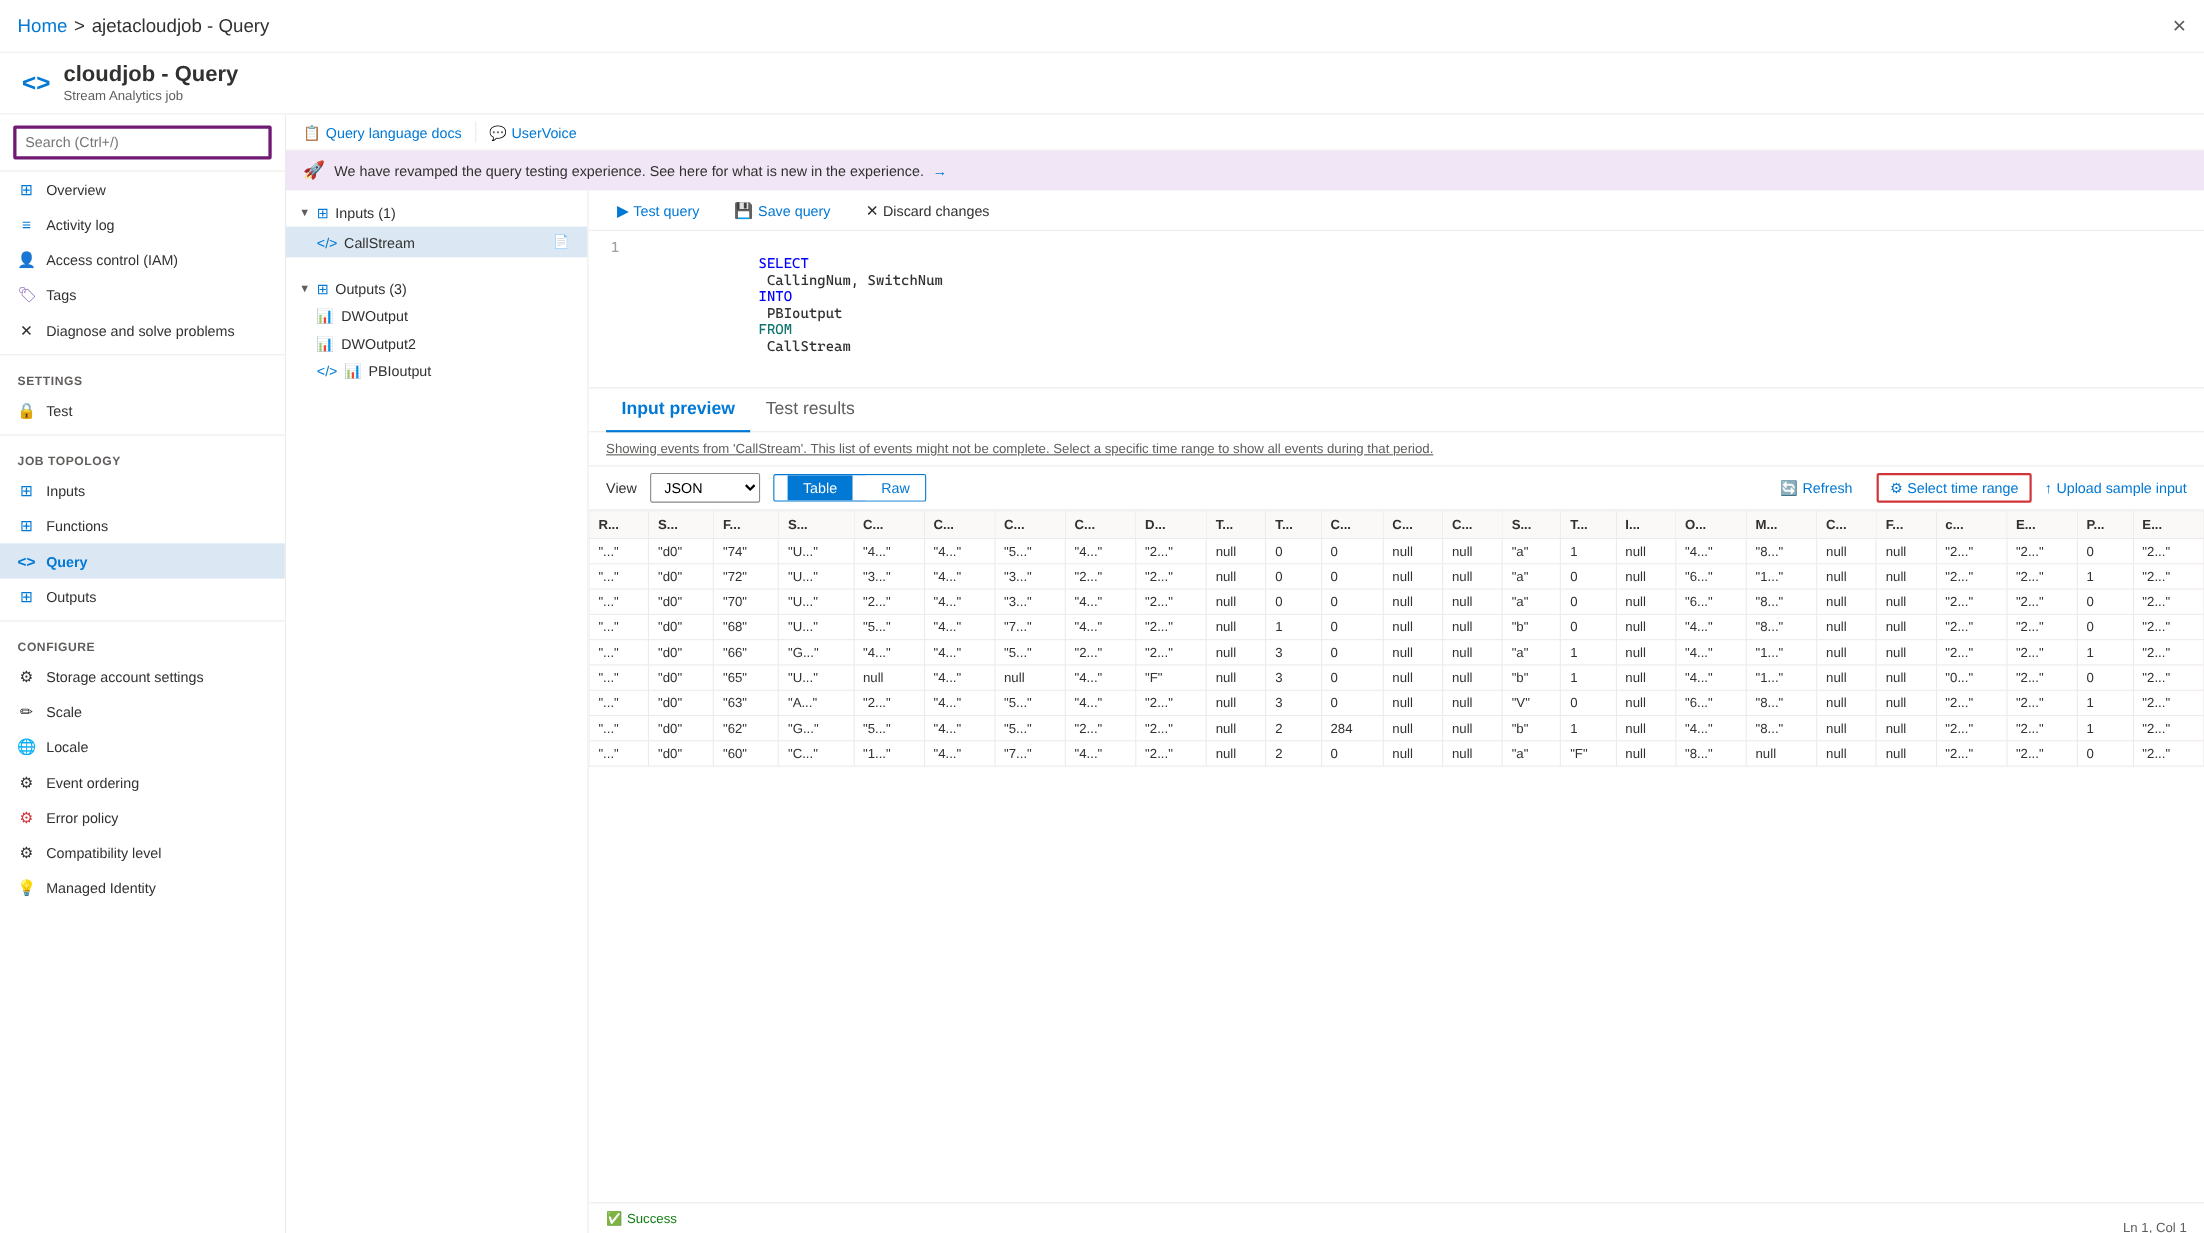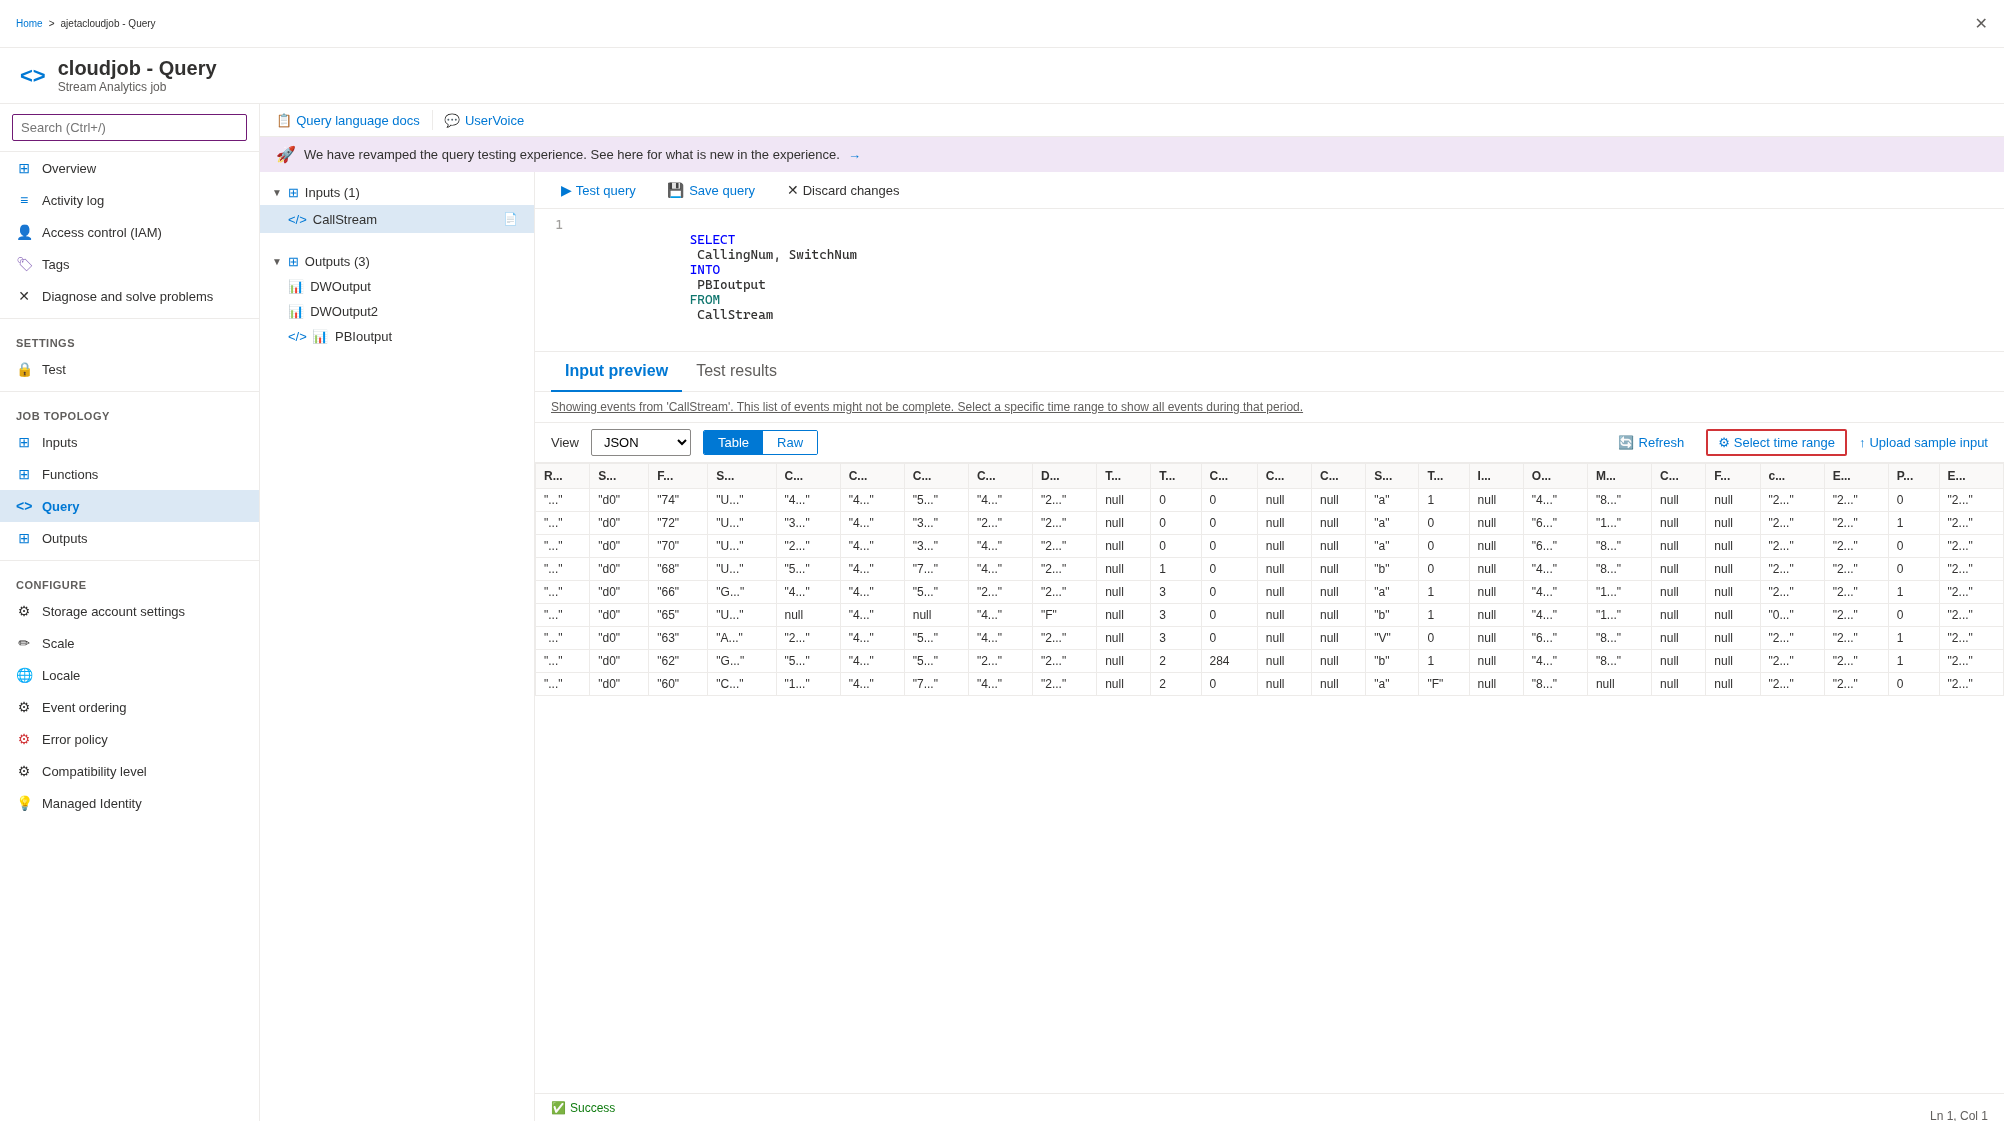--- a/index.html
+++ b/index.html
@@ -8,21 +8,21 @@
     
     .top-bar {
       height: 48px;
       background: #fff;
       border-bottom: 1px solid #edebe9;
       display: flex;
       align-items: center;
       padding: 0 16px;
       gap: 8px;
     }
-    .top-bar-breadcrumb { font-size: 10px; color: #323130; display: flex; align-items: center; gap: 6px; }
+    .top-bar-breadcrumb { font-size: 17px; color: #323130; display: flex; align-items: center; gap: 6px; }
     .top-bar-breadcrumb a { color: #0078d4; text-decoration: none; }
     .top-bar-close { margin-left: auto; cursor: pointer; font-size: 16px; color: #605e5c; }
 
     
     .app-header {
       height: 56px;
       background: #fff;
       border-bottom: 1px solid #edebe9;
       display: flex;
       align-items: center;
@@ -44,21 +44,21 @@
       overflow-y: auto;
       flex-shrink: 0;
     }
     .sidebar-search {
       padding: 10px 12px;
       border-bottom: 1px solid #edebe9;
     }
     .sidebar-search input {
       width: 100%;
       padding: 5px 8px;
-      border: 1px solid #701a75;
+      border: 3px solid #701a75;
       border-radius: 2px;
       font-size: 13px;
       outline: none;
     }
     .sidebar-section-label {
       font-size: 11px;
       font-weight: 600;
       color: #605e5c;
       padding: 12px 16px 4px;
       text-transform: uppercase;
@@ -185,21 +185,21 @@
     .view-label { font-size: 13px; color: #323130; }
     .view-select {
       padding: 4px 8px; border: 1px solid #8a8886; border-radius: 2px;
       font-size: 13px; background: #fff; cursor: pointer; min-width: 100px;
     }
     .toggle-group {
       display: flex; border: 1px solid #0078d4; border-radius: 2px; overflow: hidden;
     }
     .toggle-btn {
       padding: 4px 14px; font-size: 13px; cursor: pointer; border: none;
-      background: #fff; color: #0078d4;
+      background: #fff; color: #0078d4; margin-left: 12px;
     }
     .toggle-btn.active { background: #0078d4; color: #fff; }
     .spacer { flex: 1; }
     .ctrl-btn {
       display: flex; align-items: center; gap: 4px;
       padding: 4px 10px; font-size: 13px; cursor: pointer;
       border: none; background: none; color: #0078d4;
     }
     .select-time-btn {
       display: flex; align-items: center; gap: 4px;

